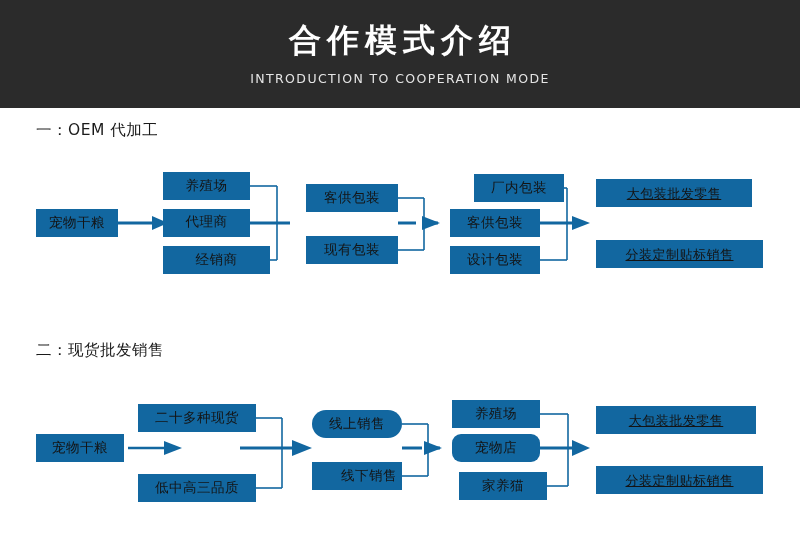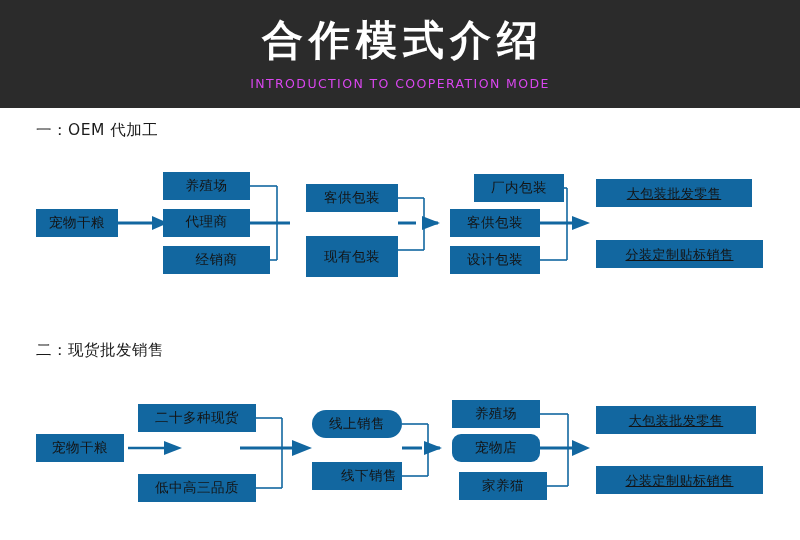--- a/index.html
+++ b/index.html
@@ -11,29 +11,29 @@
     position:relative;
   }
   
   #banner{
     position:absolute;left:0;top:0;width:800px;height:108px;
     background:#2b2b2b;
     display:flex;flex-direction:column;align-items:center;justify-content:center;
   }
   #banner-title{
     color:#ffffff;
-    font-size:41px;
+    font-size:32px;
     letter-spacing:6px;
     font-weight:600;
     line-height:1.05;
     text-indent:6px;
     margin-top:2px;
   }
   #banner-sub{
-    color:#d946ef;
+    color:#e5e5e5;
     font-size:12.5px;
     letter-spacing:1.4px;
     margin-top:13px;
     font-weight:400;
   }
 
   
   .section{position:absolute;left:0;width:800px;}
   #sec1{top:108px;height:212px;}
   #sec2{top:328px;height:212px;}
@@ -97,21 +97,21 @@
     </g>
   </svg>
 
   <div class="box" style="left:36px;top:101px;width:82px;height:28px;">宠物干粮</div>
 
   <div class="box" style="left:163px;top:64px;width:87px;height:28px;">养殖场</div>
   <div class="box" style="left:163px;top:101px;width:87px;height:28px;font-family:Liberation Mono, monospace;">代理商</div>
   <div class="box" style="left:163px;top:138px;width:107px;height:28px;">经销商</div>
 
   <div class="box" style="left:306px;top:76px;width:92px;height:28px;">客供包装</div>
-  <div class="box" style="left:306px;top:128px;width:92px;height:41px;">现有包装</div>
+  <div class="box" style="left:306px;top:128px;width:92px;height:28px;">现有包装</div>
 
   <div class="box" style="left:474px;top:66px;width:90px;height:28px;">厂内包装</div>
   <div class="box" style="left:450px;top:101px;width:90px;height:28px;">客供包装</div>
   <div class="box" style="left:450px;top:138px;width:90px;height:28px;">设计包装</div>
 
   <div class="box wide" style="left:596px;top:71px;width:156px;height:28px;">大包装批发零售</div>
   <div class="box wide" style="left:596px;top:132px;width:167px;height:28px;">分装定制贴标销售</div>
 </div>
 
 <div class="section" id="sec2">

